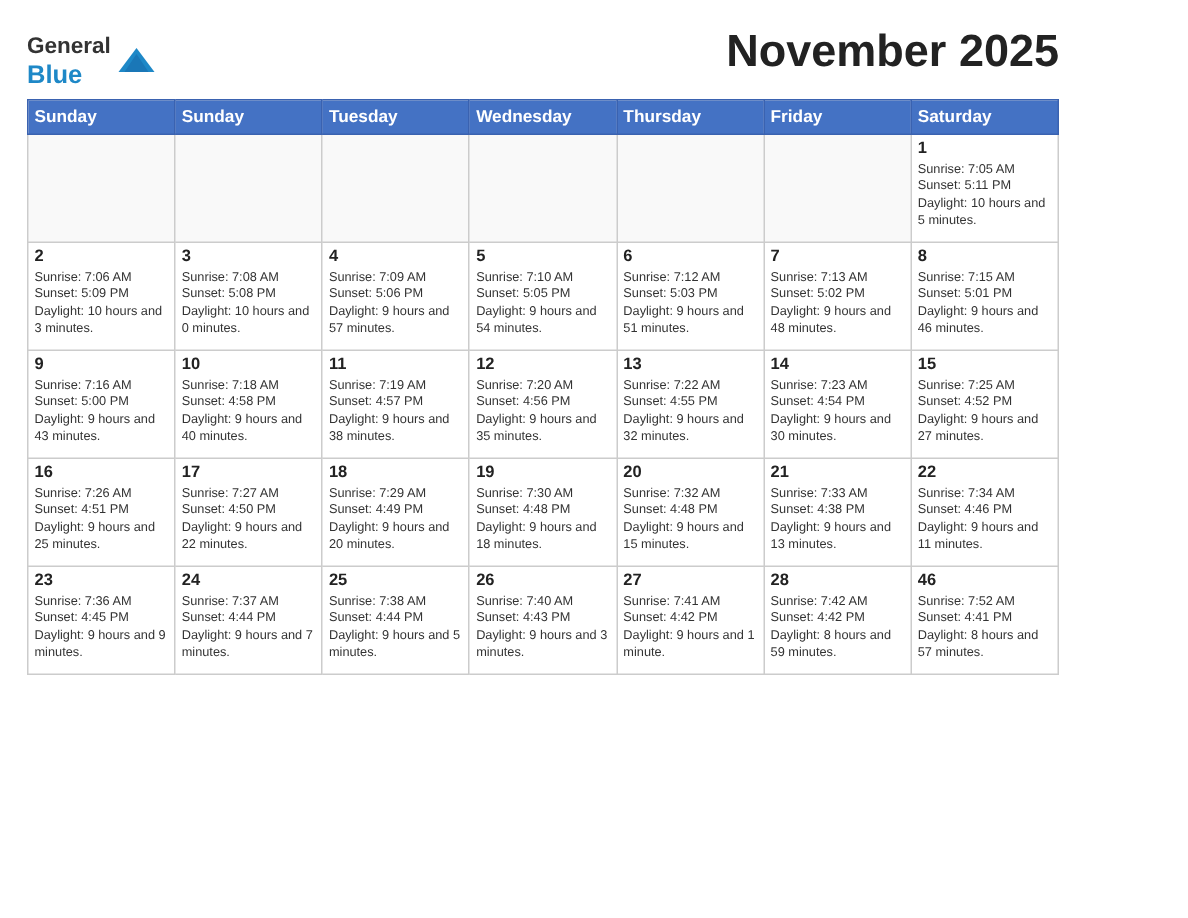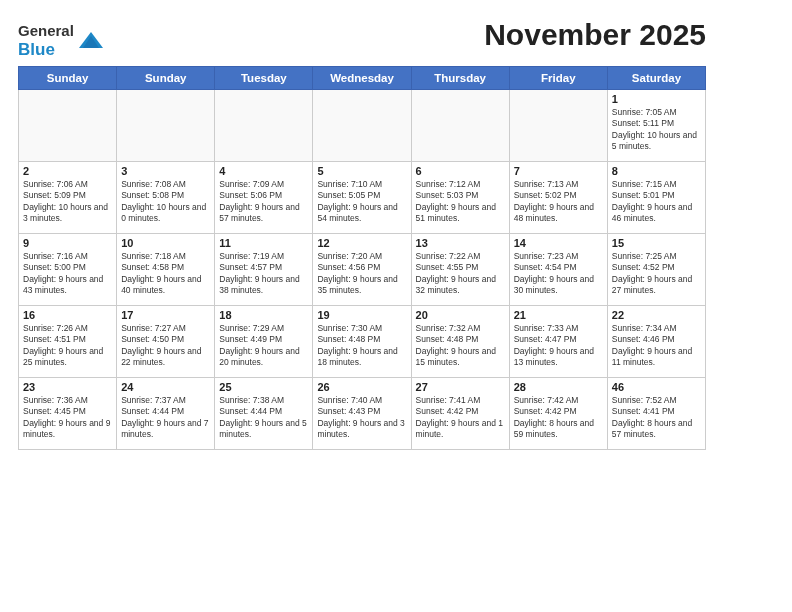--- a/index.html
+++ b/index.html
@@ -61,21 +61,21 @@
       border-collapse: collapse;
       border: 1px solid #ccc;
     }
     .calendar th {
       background: #4472c4;
       color: #fff;
       font-size: 11.5px;
       font-weight: bold;
       padding: 5px 4px;
       border: 1px solid #3a62b0;
-      text-align: center;
+      text-align: left;
     }
     .calendar td {
       border: 1px solid #ccc;
       vertical-align: top;
       padding: 3px 4px;
       width: calc(100%/7);
       min-height: 72px;
       height: 72px;
       font-size: 9px;
       color: #333;
@@ -260,21 +260,21 @@
           </td>
           <td>
             <div class="day-number">20</div>
             <div class="day-info">Sunrise: 7:32 AM
 Sunset: 4:48 PM
 Daylight: 9 hours and 15 minutes.</div>
           </td>
           <td>
             <div class="day-number">21</div>
             <div class="day-info">Sunrise: 7:33 AM
-Sunset: 4:47 PM
+Sunset: 4:38 PM
 Daylight: 9 hours and 13 minutes.</div>
           </td>
           <td>
             <div class="day-number">22</div>
             <div class="day-info">Sunrise: 7:34 AM
 Sunset: 4:46 PM
 Daylight: 9 hours and 11 minutes.</div>
           </td>
         </tr>
         <tr>

